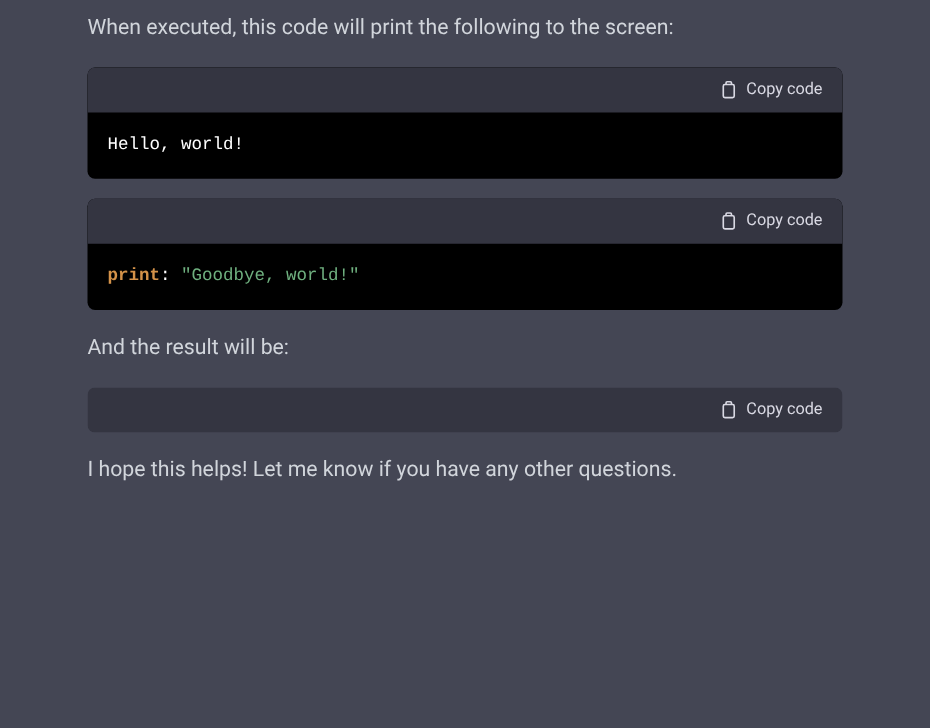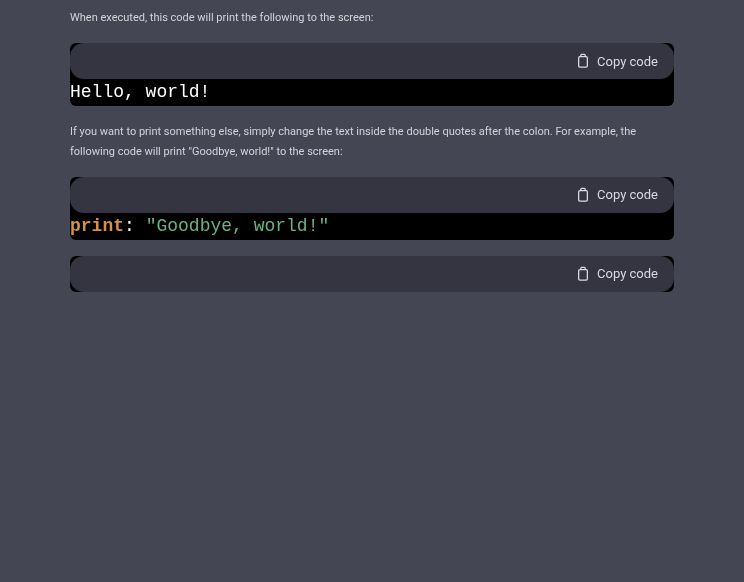--- a/index.html
+++ b/index.html
@@ -13,58 +13,58 @@
       width: 744px;
       height: 582px;
       overflow: hidden;
       padding: 8px 0;
     }
     .content {
       padding: 0 70px;
       color: #d1d5db;
     }
     .paragraph {
-      font-size: 11px;
+      font-size: 17px;
       line-height: 1.75;
       color: #d1d5db;
       margin-bottom: 0;
     }
     .code-block {
       background-color: #000000;
       border-radius: 6px;
       margin: 16px 0;
       overflow: hidden;
     }
     .code-header {
       background-color: #343541;
       display: flex;
       justify-content: flex-end;
       align-items: center;
       padding: 8px 16px;
       height: 36px;
-      border-radius: 14px;
     }
     .copy-button {
       display: flex;
       align-items: center;
       gap: 7px;
       background: none;
       border: none;
       color: #d9d9e3;
       font-size: 13px;
       cursor: pointer;
       font-family: inherit;
     }
     .clipboard-icon {
       width: 14px;
       height: 16px;
     }
     .code-body {
+      padding: 16px;
       font-family: "Consolas", "Monaco", "Courier New", monospace;
-      font-size: 18px;
+      font-size: 14px;
       color: #ffffff;
       line-height: 1.5;
     }
     .code-body .keyword {
       color: #d49249;
       font-weight: bold;
     }
     .code-body .colon {
       color: #ffffff;
     }
@@ -92,42 +92,43 @@
           <path d="M5.5 4 V2.5 a1 1 0 0 1 1 -1 h3 a1 1 0 0 1 1 1 V4"></path>
         </svg>
         <span>Copy code</span>
       </button>
     </div>
     <div class="code-body">
       <span>Hello, world!</span>
     </div>
   </div>
 
-  <p class="paragraph">If you want to print something else, simply change the text inside the double quotes after the colon. For example, the following code will print "Goodbye, world!" to the screen:</p>
 
   <div class="code-block">
     <div class="code-header">
       <button class="copy-button">
         <svg class="clipboard-icon" viewBox="0 0 16 18" fill="none" stroke="currentColor" stroke-width="1.5">
           <rect x="3" y="4" width="10" height="12" rx="1.5"></rect>
           <path d="M5.5 4 V2.5 a1 1 0 0 1 1 -1 h3 a1 1 0 0 1 1 1 V4"></path>
         </svg>
         <span>Copy code</span>
       </button>
     </div>
     <div class="code-body"><span class="keyword">print</span><span class="colon">:</span><span> </span><span class="string">"Goodbye, world!"</span></div>
   </div>
 
+  <p class="paragraph">And the result will be:</p>
 
   <div class="code-block">
     <div class="code-header">
       <button class="copy-button">
         <svg class="clipboard-icon" viewBox="0 0 16 18" fill="none" stroke="currentColor" stroke-width="1.5">
           <rect x="3" y="4" width="10" height="12" rx="1.5"></rect>
           <path d="M5.5 4 V2.5 a1 1 0 0 1 1 -1 h3 a1 1 0 0 1 1 1 V4"></path>
         </svg>
         <span>Copy code</span>
       </button>
     </div>
   </div>
 
+  <p class="paragraph">I hope this helps! Let me know if you have any other questions.</p>
 
 </div>
 
 </body></html>

